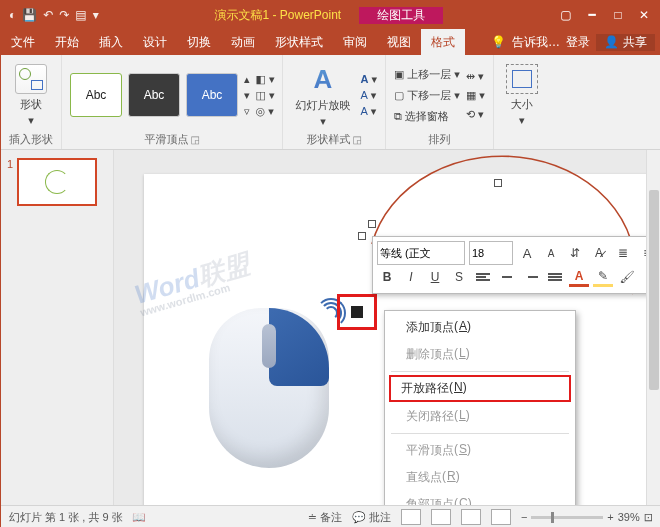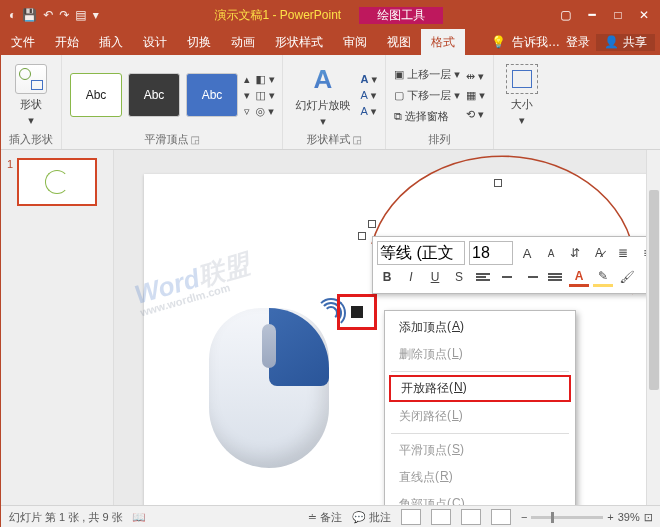--- a/index.html
+++ b/index.html
@@ -64,36 +64,36 @@
 .arc-big svg{overflow:visible}
 .handle{position:absolute;width:6px;height:6px;background:#fff;border:1px solid #555}
 .h1{left:350px;top:5px}
 .h2{left:224px;top:46px}
 .h3{left:214px;top:58px}
 .sel-marker{position:absolute;left:193px;top:120px;width:34px;height:30px;border:3px solid #e21b1b;display:flex;align-items:center;justify-content:center}
 .sel-marker .blk{width:12px;height:12px;background:#222}
 
 .minibar{position:absolute;left:228px;top:62px;width:280px;background:#fff;border:1px solid #bbb;box-shadow:1px 2px 5px rgba(0,0,0,.25);padding:4px}
 .minibar .row{display:flex;align-items:center;gap:4px;height:24px}
-.minibar select,.minibar input{height:20px;font-size:16px;border:1px solid #bbb}
+.minibar select,.minibar input{height:20px;font-size:11px;border:1px solid #bbb}
 .minibar .fsselect{width:82px}
 .minibar .szselect{width:38px}
 .minibar .ib{width:20px;height:20px;display:flex;align-items:center;justify-content:center;font-size:12px;cursor:pointer;font-family:"Segoe UI",sans-serif}
 .minibar .ib.bold{font-weight:bold}
 .minibar .ib.ital{font-style:italic}
 .minibar .ib.under{text-decoration:underline}
 .minibar .Aup{font-size:13px}
 .minibar .Adn{font-size:10px}
 .minibar .colorA{color:#d24726;font-weight:bold;border-bottom:3px solid #d24726;height:17px}
 .minibar .fillA{color:#444;border-bottom:3px solid #ffd966;height:17px}
 .alignbox{display:inline-flex;flex-direction:column;gap:1px;width:14px}
 .alignbox i{height:2px;background:#555;display:block}
 
 .ctxmenu{position:absolute;left:240px;top:136px;width:190px;background:#fff;border:1px solid #bbb;box-shadow:2px 3px 6px rgba(0,0,0,.3);padding:3px 0;font-size:12px}
-.ctxmenu .mi{padding:5px 14px;color:#333;cursor:pointer;display:flex}
+.ctxmenu .mi{padding:5px 21px;color:#333;cursor:pointer;display:flex}
 .ctxmenu .mi.disabled{color:#9a9a9a}
 .ctxmenu .mi .hk{text-decoration:underline;margin-left:1px}
 .ctxmenu .sep{height:1px;background:#ddd;margin:3px 6px}
 .ctxmenu .hl{border:2px solid #e21b1b;margin:1px 4px;padding:3px 10px}
 
 .wm{position:absolute;font-size:26px;font-weight:bold;color:rgba(140,150,170,.22);transform:rotate(-16deg);pointer-events:none;font-style:italic}
 .wm b{color:rgba(70,120,200,.25)}
 .wm .u{font-size:11px;display:block;color:rgba(120,130,150,.25);margin-top:-6px;font-style:normal}
 .wm1{left:-10px;top:88px}
 .wm3{right:-10px;top:66px}

